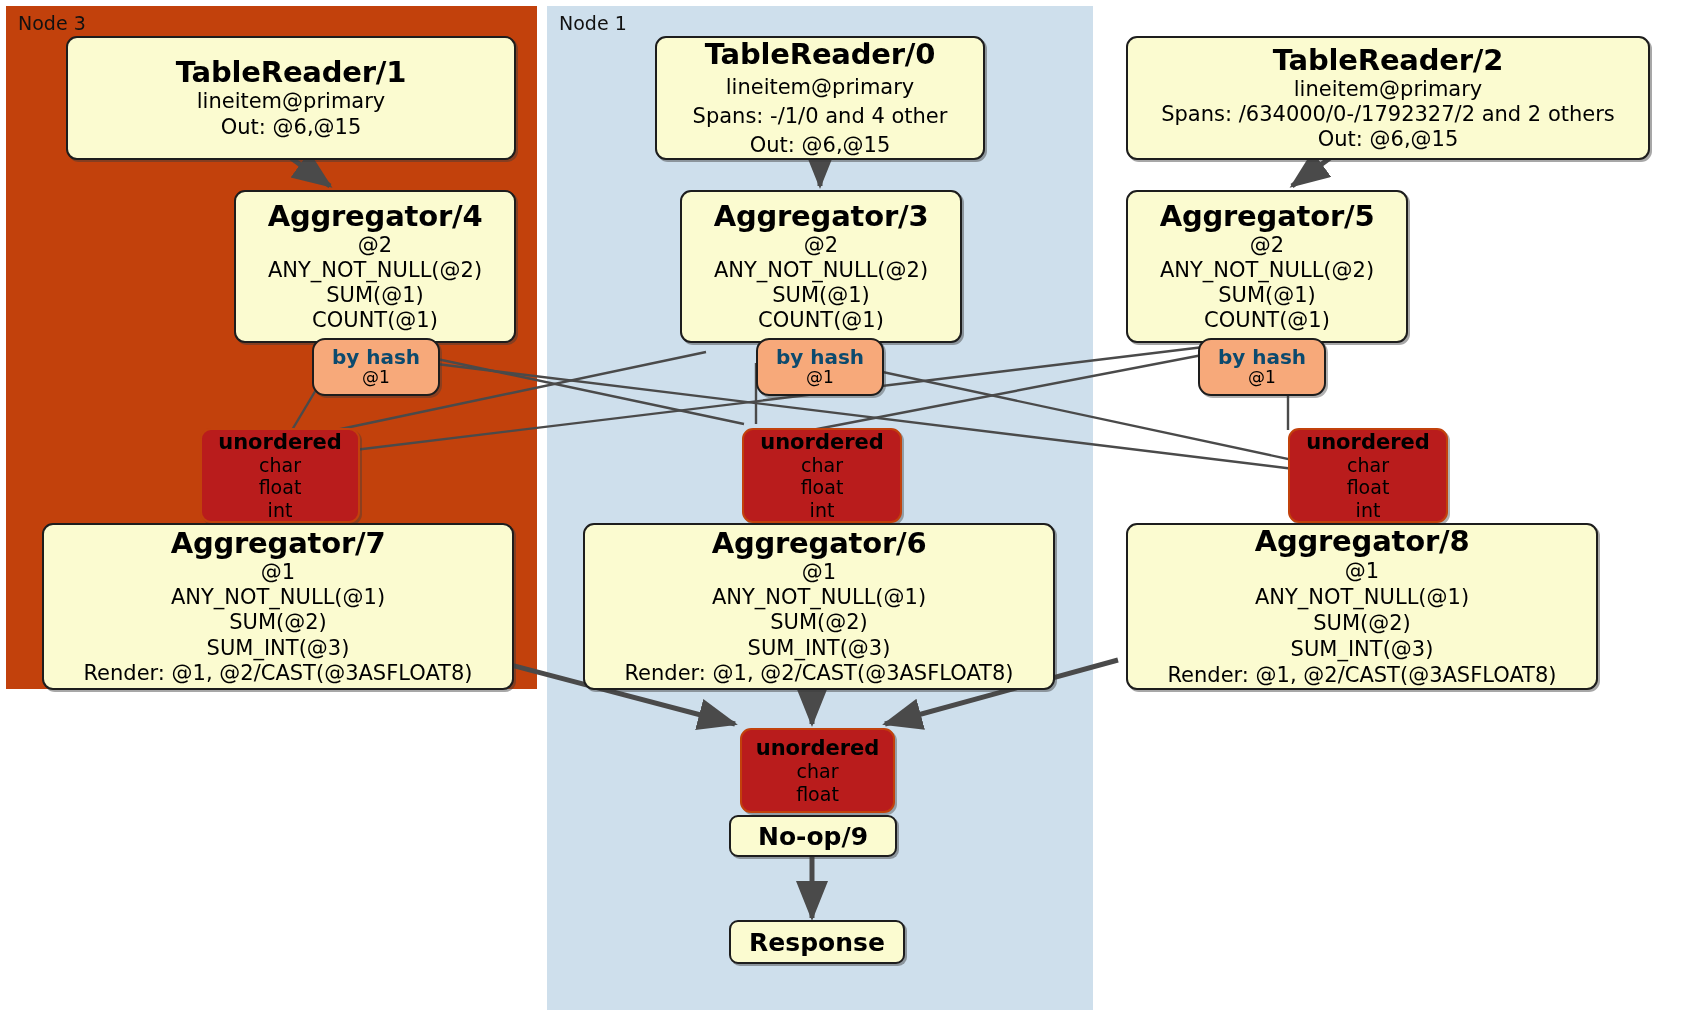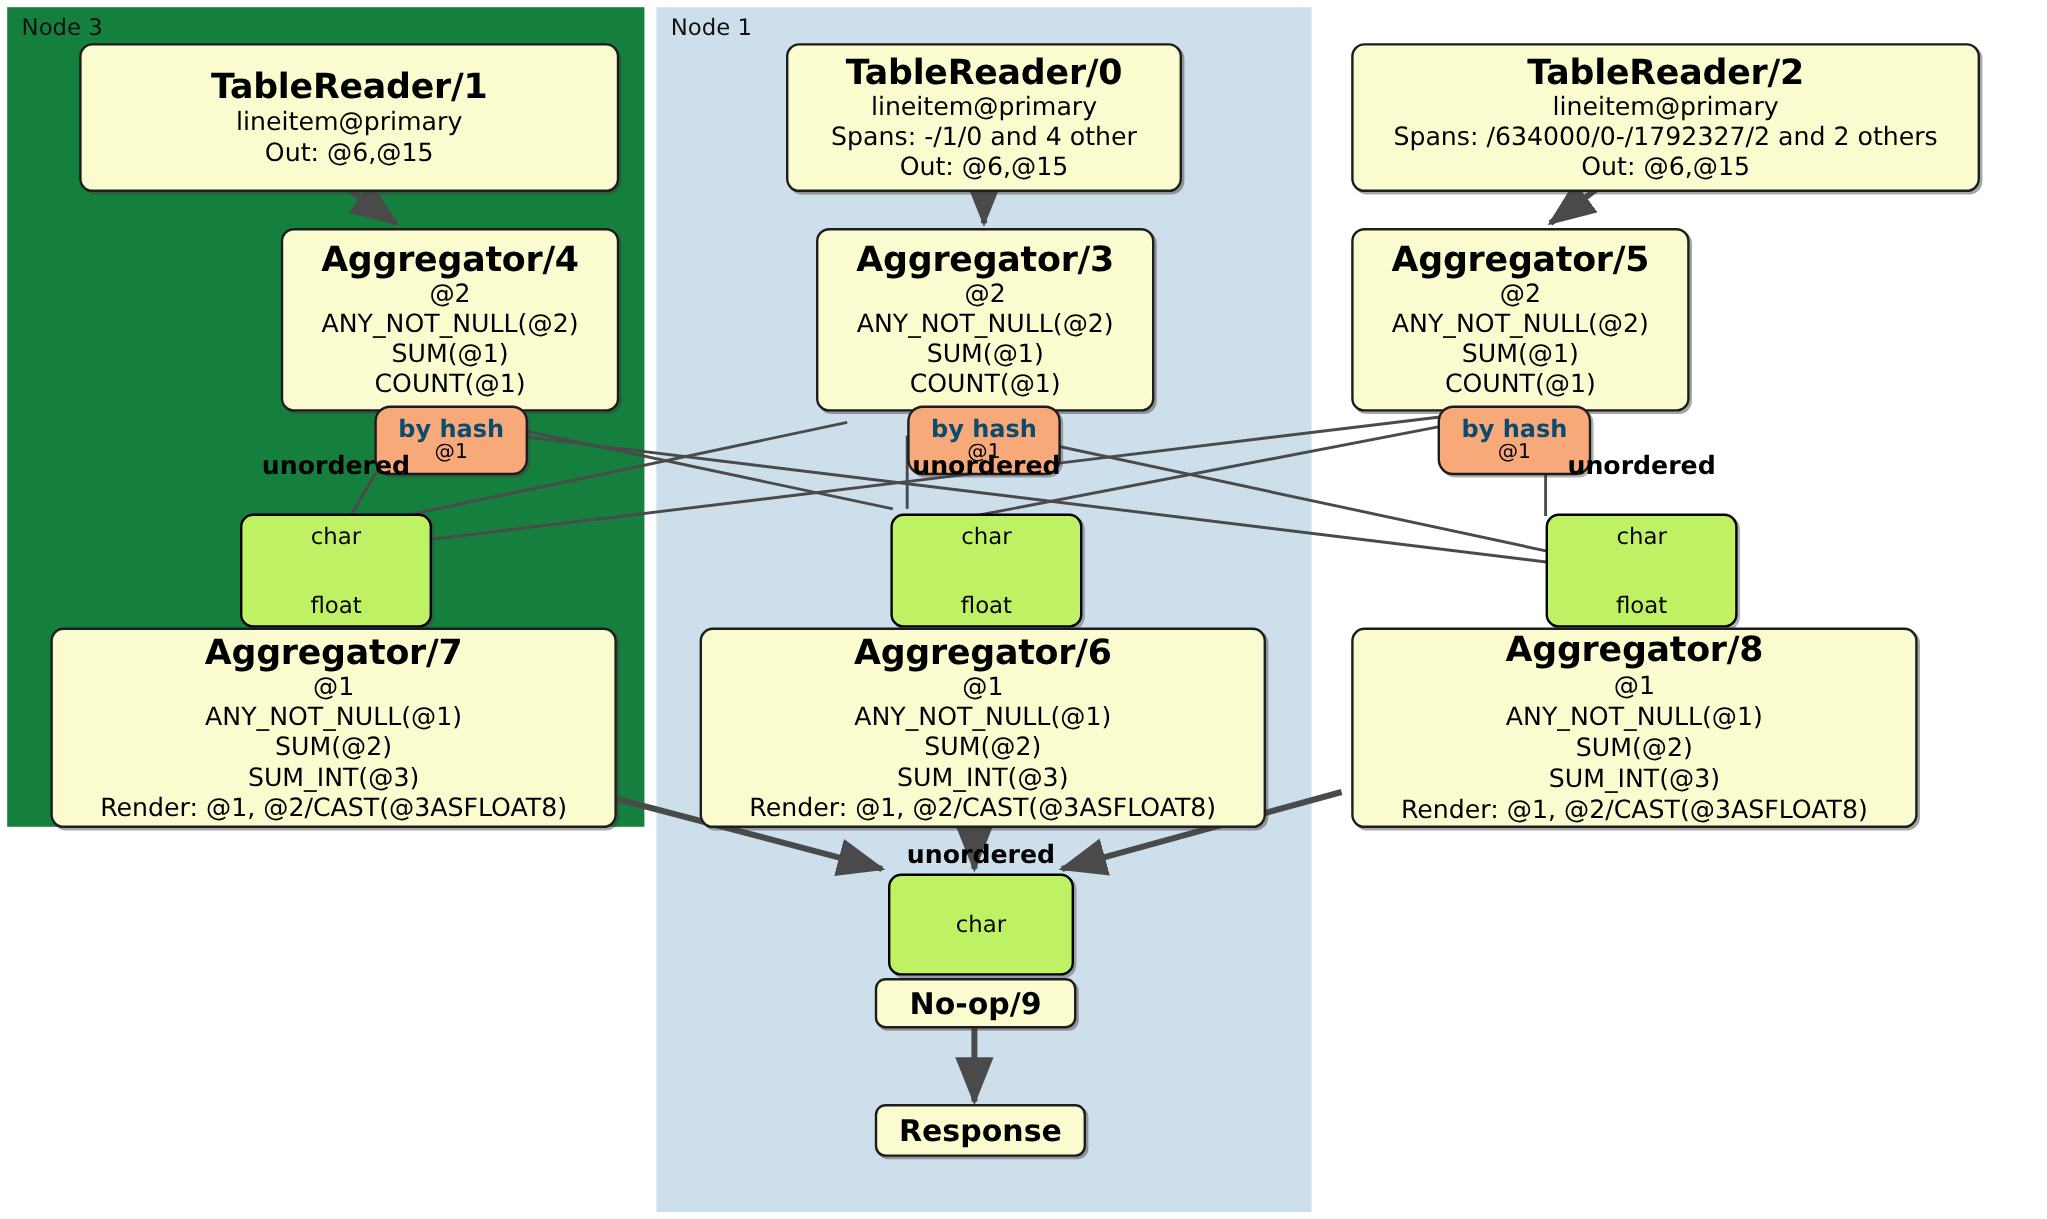--- a/index.html
+++ b/index.html
@@ -2,41 +2,41 @@
 <html><head>
 <meta charset="utf-8">
 <style>
   html,body{margin:0;padding:0;background:#ffffff;}
   body{font-family:"DejaVu Sans","Liberation Sans",sans-serif;}
   #canvas{position:relative;width:1706px;height:1016px;overflow:hidden;background:#fff;}
 
   .panel{position:absolute;box-sizing:border-box;}
   .panel-label{position:absolute;left:12px;top:6px;font-size:19px;color:#111;white-space:nowrap;}
 
-  #panel-node3{left:6px;  top:6px;  width:531px; height:683px; background:#15803d;}
+  #panel-node3{left:6px;  top:6px;  width:531px; height:683px; background:#c2410c;}
   #panel-node1{left:547px;top:6px;  width:546px; height:1004px;background:#cedfec;}
   #panel-node2{left:1101px;top:6px; width:592px; height:683px; background:#ebf0fa;}
 
   svg#edges{position:absolute;left:0;top:0;width:1706px;height:1016px;pointer-events:none;}
 
   .node{position:absolute;box-sizing:border-box;display:flex;flex-direction:column;
         align-items:center;justify-content:center;text-align:center;}
 
   .proc{background:#fbfbd0;border:2px solid #1d1d1d;border-radius:11px;
         box-shadow:2px 2px 0 rgba(60,60,60,.45);}
   .proc .ttl{font-weight:bold;font-size:29px;color:#000;line-height:1.14;letter-spacing:-.2px;}
   .proc .ln{font-size:21px;color:#000;line-height:1.2;white-space:nowrap;}
 
   .router{background:#f7a97a;border:2px solid #1d1d1d;border-radius:13px;
           box-shadow:2px 2px 0 rgba(60,60,60,.4);}
   .router .ttl{font-weight:bold;font-size:20px;color:#0c4a6e;line-height:1.1;}
   .router .ln{font-size:17px;color:#000;line-height:1.15;}
 
-  .recv{background:#bef264;border:2px solid #000000;border-radius:11px;
-        box-shadow:2px 2px 0 rgba(60,60,60,.4);gap:36px;}
+  .recv{background:#b91c1c;border:2px solid #c2410c;border-radius:11px;
+        box-shadow:2px 2px 0 rgba(60,60,60,.4);}
   .recv .ttl{font-weight:bold;font-size:21px;color:#000;line-height:1.15;}
   .recv .ln{font-size:19px;color:#000;line-height:1.18;}
 
   .simple{background:#fbfbd0;border:2px solid #1d1d1d;border-radius:9px;
           box-shadow:2px 2px 0 rgba(60,60,60,.45);}
   .simple .ttl{font-weight:bold;font-size:25px;color:#000;}
 </style>
 </head>
 <body>
 
@@ -109,21 +109,21 @@
 
   <div class="node proc" style="left:42px;top:523px;width:472px;height:167px;">
     <div class="ttl">Aggregator/7</div>
     <div class="ln">@1</div>
     <div class="ln">ANY_NOT_NULL(@1)</div>
     <div class="ln">SUM(@2)</div>
     <div class="ln">SUM_INT(@3)</div>
     <div class="ln">Render: @1, @2/CAST(@3ASFLOAT8)</div>
   </div>
 
-  <div class="node proc" style="left:655px;top:36px;width:330px;height:124px;">
+  <div class="node proc" style="left:655px;top:36px;width:330px;height:124px;justify-content:space-between;">
     <div class="ttl">TableReader/0</div>
     <div class="ln">lineitem@primary</div>
     <div class="ln">Spans: -/1/0 and 4 other</div>
     <div class="ln">Out: @6,@15</div>
   </div>
 
   <div class="node proc" style="left:680px;top:190px;width:282px;height:153px;">
     <div class="ttl">Aggregator/3</div>
     <div class="ln">@2</div>
     <div class="ln">ANY_NOT_NULL(@2)</div>

